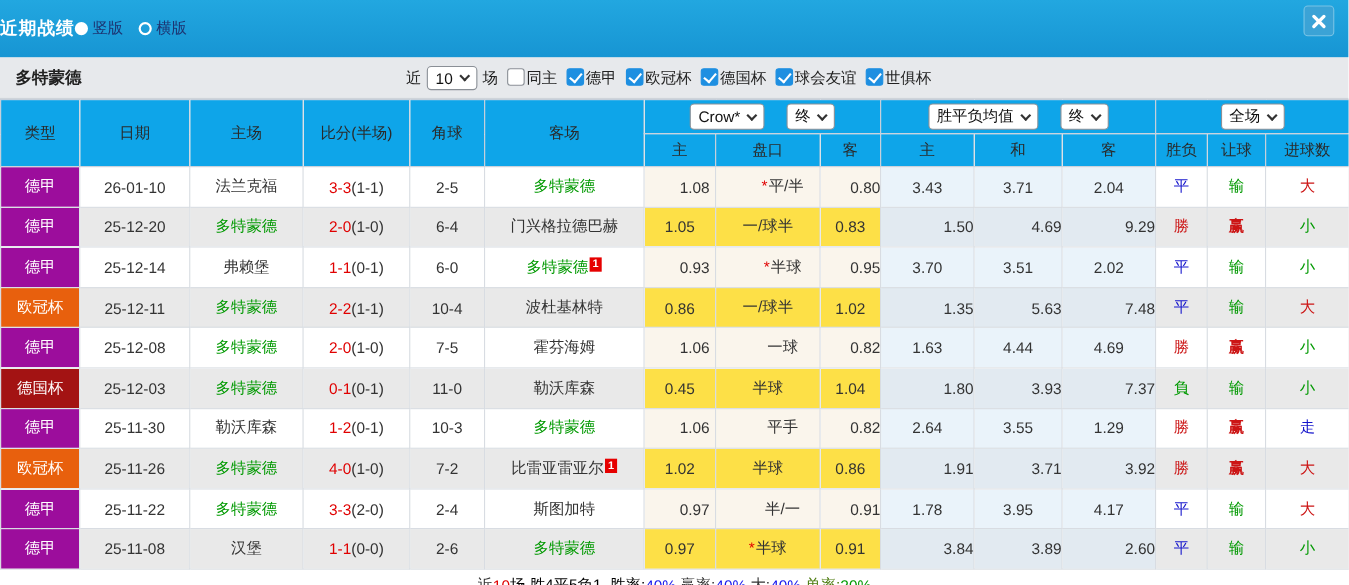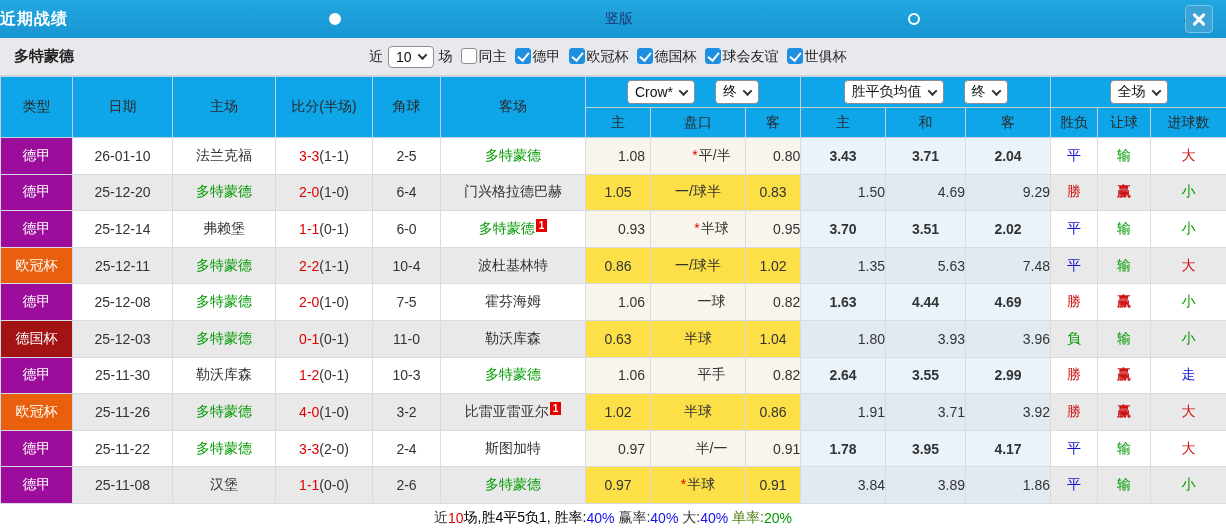--- a/index.html
+++ b/index.html
@@ -1,20 +1,20 @@
 <!DOCTYPE html>
 <html><head>
 <meta charset="utf-8">
 <style>
   * { margin:0; padding:0; box-sizing:border-box; }
   body { font-family:"Liberation Sans","DejaVu Sans",sans-serif; background:#fff; }
   .window { width:1226px; height:532px; position:relative; background:#fff; overflow:hidden; }
 
   
-  .titlebar { height:38px; background:linear-gradient(#22a7e0,#1795d3); display:flex; align-items:center; justify-content:space-between; position:relative; }
+  .titlebar { height:52px; background:linear-gradient(#22a7e0,#1795d3); display:flex; align-items:center; justify-content:flex-start; position:relative; }
   .titlebar .title { color:#fff; font-weight:bold; font-size:16px; letter-spacing:1px; }
   .radio { display:inline-block; width:12px; height:12px; border:2px solid #fff; border-radius:50%; vertical-align:-1px; }
   .radio.sel { background:#fff; }
   .radio-label { color:#1d3572; font-size:14px; margin:0 14px 0 4px; }
   .close-btn { position:absolute; right:13px; top:5px; width:28px; height:28px; background:#3ba3d6; border:1px solid #79c4e6; border-radius:4px; cursor:pointer; }
   .close-btn::before, .close-btn::after { content:""; position:absolute; left:5px; top:12px; width:16px; height:3px; background:#fff; border-radius:2px; }
   .close-btn::before { transform:rotate(45deg); }
   .close-btn::after { transform:rotate(-45deg); }
 
   
@@ -35,21 +35,21 @@
   thead th { background:#0ea5e9; color:#2a2a2a; font-size:14px; border-color:#c6cfda; }
   tr.h1 th { height:31px; }
   tr.h2 th { height:30px; }
   .dd-cell { vertical-align:middle; }
   .dd-wrap { display:flex; justify-content:center; gap:10px; }
   tbody td { height:36.6px; font-size:14px; color:#333; }
   tr.odd td { background:#ffffff; }
   tr.even td { background:#e9e9e9; }
   tr.odd td.crow { background:#faf5ec;padding-left:27px; }
   tr.even td.crow { background:#fde047; }
-  tr.odd td.avg { background:#eaf3fa;font-weight:bold; }
+  tr.odd td.avg { background:#eaf3fa; }
   tr.even td.avg { background:#e2eaf1;text-align:right; }
   td.type-badge { color:#fff; font-size:14px; }
   .green { color:#009900; }
   .score-main { color:#e00000; }
   .half { color:#333; }
   .star { color:#e00000; margin-right:1px; }
   .sup1 { display:inline-block; background:#e60000; color:#fff; font-size:10px; line-height:13px; padding:0 3px; vertical-align:4px; margin-left:1px; font-weight:bold; }
   .r-blue { color:#1414cc; }
   .r-red { color:#cc1414; }
   .r-green { color:#009900; }
@@ -243,53 +243,53 @@
           <td class="r-red bold">赢</td>
           <td class="r-green">小</td>
         </tr>
         <tr class="even">
           <td class="type-badge" style="background: rgb(163, 19, 19);">德国杯</td>
           <td>25-12-03</td>
           <td><span class="green">多特蒙德</span></td>
           <td><span class="score-main">0-1</span><span class="half">(0-1)</span></td>
           <td>11-0</td>
           <td><span>勒沃库森</span></td>
-          <td class="crow">0.63</td>
+          <td class="crow">0.45</td>
           <td class="crow"><span>半球</span></td>
           <td class="crow">1.04</td>
           <td class="avg">1.80</td>
           <td class="avg">3.93</td>
-          <td class="avg">3.96</td>
+          <td class="avg">7.37</td>
           <td class="r-green">負</td>
           <td class="r-green">输</td>
           <td class="r-green">小</td>
         </tr>
         <tr class="odd">
           <td class="type-badge" style="background: rgb(156, 13, 156);">德甲</td>
           <td>25-11-30</td>
           <td><span>勒沃库森</span></td>
           <td><span class="score-main">1-2</span><span class="half">(0-1)</span></td>
           <td>10-3</td>
           <td><span class="green">多特蒙德</span></td>
           <td class="crow">1.06</td>
           <td class="crow"><span>平手</span></td>
           <td class="crow">0.82</td>
           <td class="avg">2.64</td>
           <td class="avg">3.55</td>
-          <td class="avg">2.99</td>
+          <td class="avg">1.29</td>
           <td class="r-red">勝</td>
           <td class="r-red bold">赢</td>
           <td class="r-blue">走</td>
         </tr>
         <tr class="even">
           <td class="type-badge" style="background: rgb(232, 96, 13);">欧冠杯</td>
           <td>25-11-26</td>
           <td><span class="green">多特蒙德</span></td>
           <td><span class="score-main">4-0</span><span class="half">(1-0)</span></td>
-          <td>3-2</td>
+          <td>7-2</td>
           <td><span>比雷亚雷亚尔</span><span class="sup1">1</span></td>
           <td class="crow">1.02</td>
           <td class="crow"><span>半球</span></td>
           <td class="crow">0.86</td>
           <td class="avg">1.91</td>
           <td class="avg">3.71</td>
           <td class="avg">3.92</td>
           <td class="r-red">勝</td>
           <td class="r-red bold">赢</td>
           <td class="r-red">大</td>
@@ -316,21 +316,21 @@
           <td>25-11-08</td>
           <td><span>汉堡</span></td>
           <td><span class="score-main">1-1</span><span class="half">(0-0)</span></td>
           <td>2-6</td>
           <td><span class="green">多特蒙德</span></td>
           <td class="crow">0.97</td>
           <td class="crow"><span class="star">*</span><span>半球</span></td>
           <td class="crow">0.91</td>
           <td class="avg">3.84</td>
           <td class="avg">3.89</td>
-          <td class="avg">1.86</td>
+          <td class="avg">2.60</td>
           <td class="r-blue">平</td>
           <td class="r-green">输</td>
           <td class="r-green">小</td>
         </tr>
       </tbody>
   </table>
 
   <div class="summary" id="summary-line">
       <span style="color: rgb(51, 51, 51);">近</span>
       <span style="color: rgb(224, 0, 0);">10</span>

